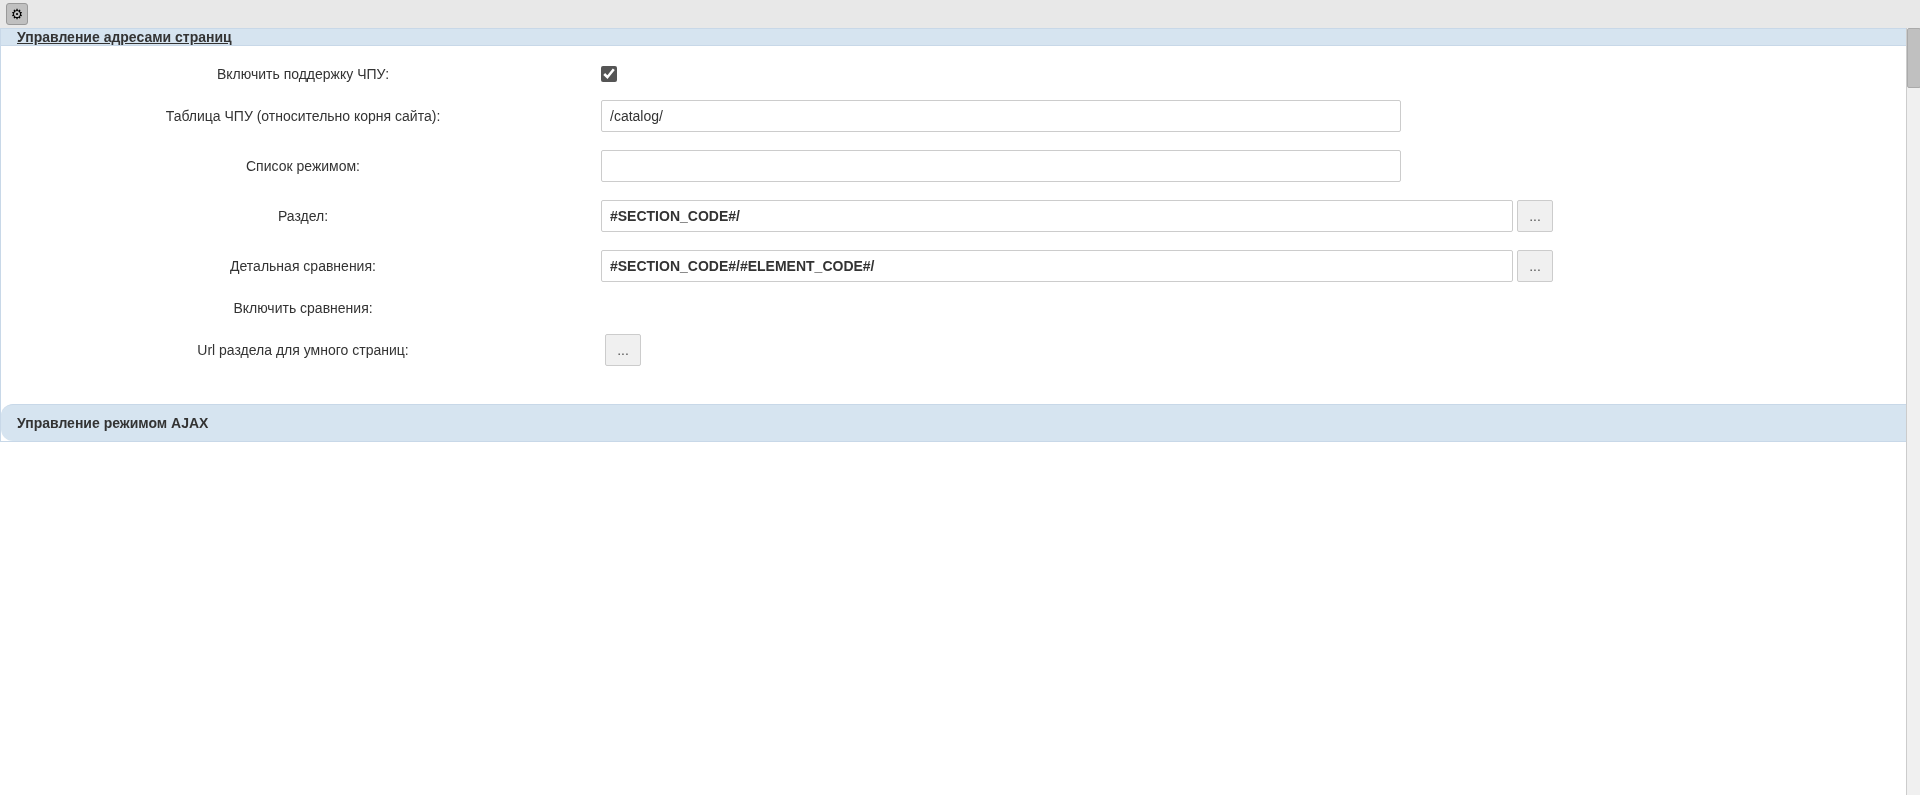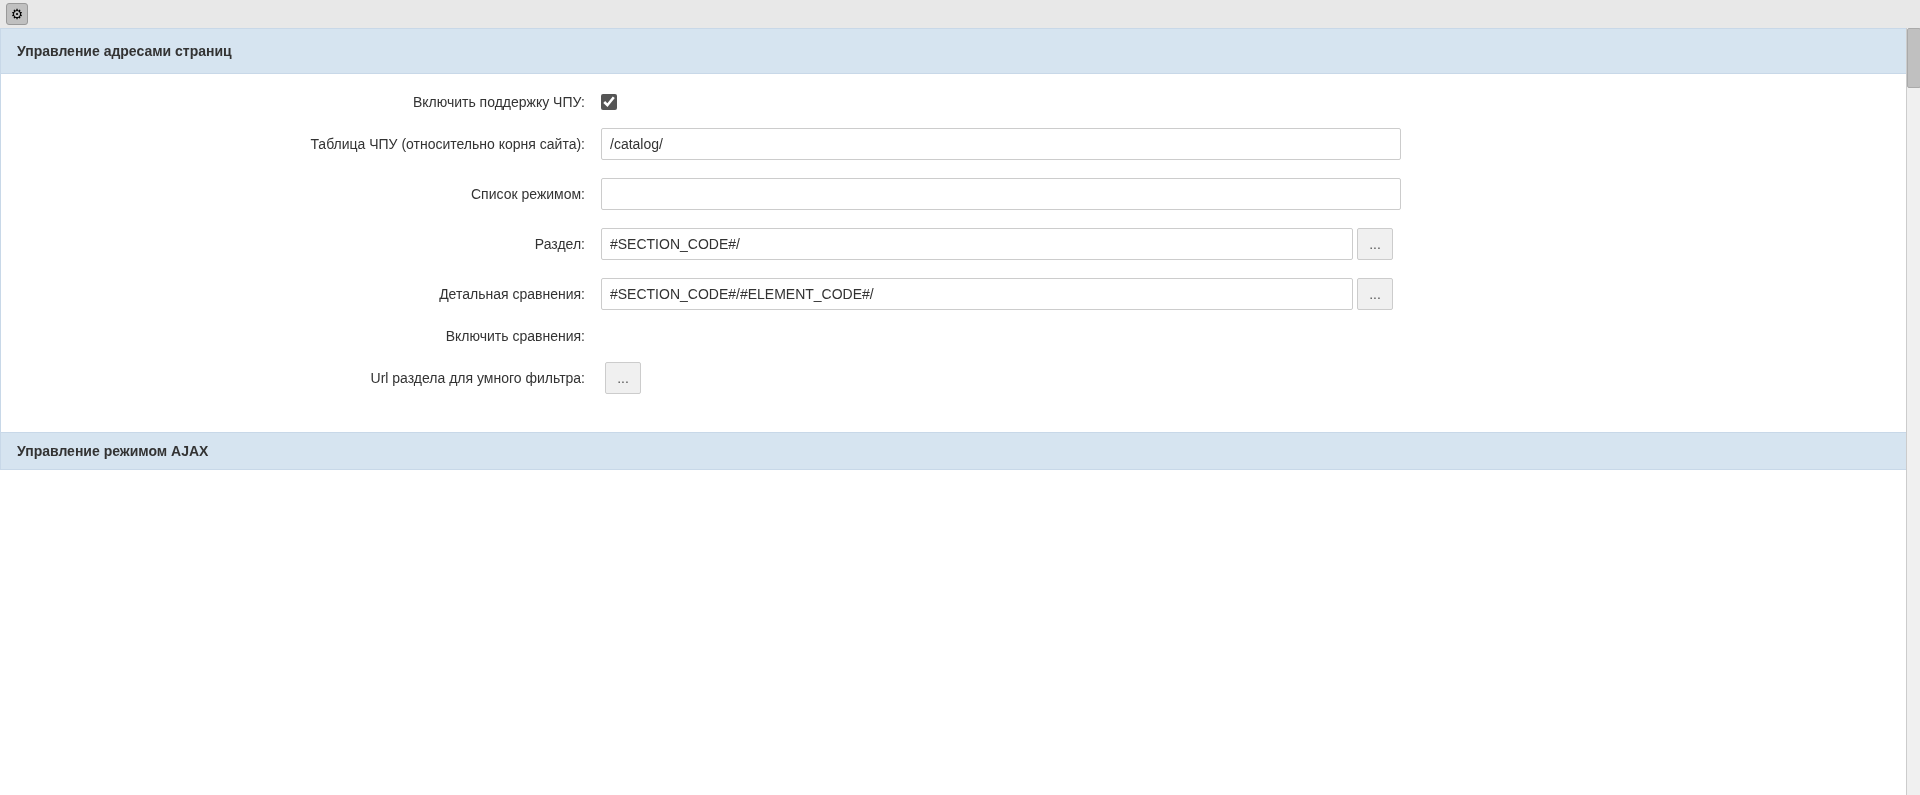--- a/index.html
+++ b/index.html
@@ -47,42 +47,43 @@
     }
 
     
     .section {
       border: 1px solid #c8d8e8;
       margin: 0;
     }
 
     .section-header {
       background: #d6e4f0;
-      padding: 14px 16px;
+      padding: 0 16px;
       font-weight: bold;
       font-size: 14px;
       color: #333;
       border-bottom: 1px solid #c8d8e8;
+      text-decoration: underline;
     }
 
     .section-body {
       background: #fff;
       padding: 20px 0;
     }
 
     .form-row {
       display: flex;
       align-items: center;
       margin-bottom: 18px;
       padding: 0 20px;
     }
 
     .form-label {
       width: 580px;
-      text-align: right;
+      text-align: center;
       padding-right: 16px;
       color: #333;
       font-size: 14px;
       flex-shrink: 0;
     }
 
     .form-control-wrap {
       display: flex;
       flex: 1;
     }
@@ -96,21 +97,22 @@
       color: #333;
       background: #fff;
       outline: none;
     }
 
     .input-wide {
       width: 800px;
     }
 
     .input-with-btn {
-      width: 752px;
+      width: 912px;
+      font-weight: bold;
     }
 
     .browse-btn {
       height: 32px;
       width: 36px;
       border: 1px solid #ccc;
       background: #f0f0f0;
       border-radius: 2px;
       margin-left: 4px;
       cursor: pointer;
@@ -150,20 +152,21 @@
     }
 
     
     .section-footer {
       background: #d6e4f0;
       padding: 10px 16px;
       font-weight: bold;
       font-size: 14px;
       color: #333;
       border-top: 1px solid #c8d8e8;
+      border-radius: 12px;
     }
   </style>
 </head>
 <body>
 
 <div class="page-wrapper">
 
   <div class="top-icon-area">
     <div class="gear-icon-btn">
       <span>⚙</span>
@@ -228,21 +231,21 @@
       </div>
 
       <div class="form-row">
         <div class="form-label">
           <span>Включить сравнения:</span>
         </div>
       </div>
 
       <div class="form-row">
         <div class="form-label">
-          <span>Url раздела для умного фильтра:</span>
+          <span>Url раздела для умного страниц:</span>
         </div>
         <div class="form-control-wrap">
           <button class="browse-btn">
             <span>...</span>
           </button>
         </div>
       </div>
 
     </div>
 

